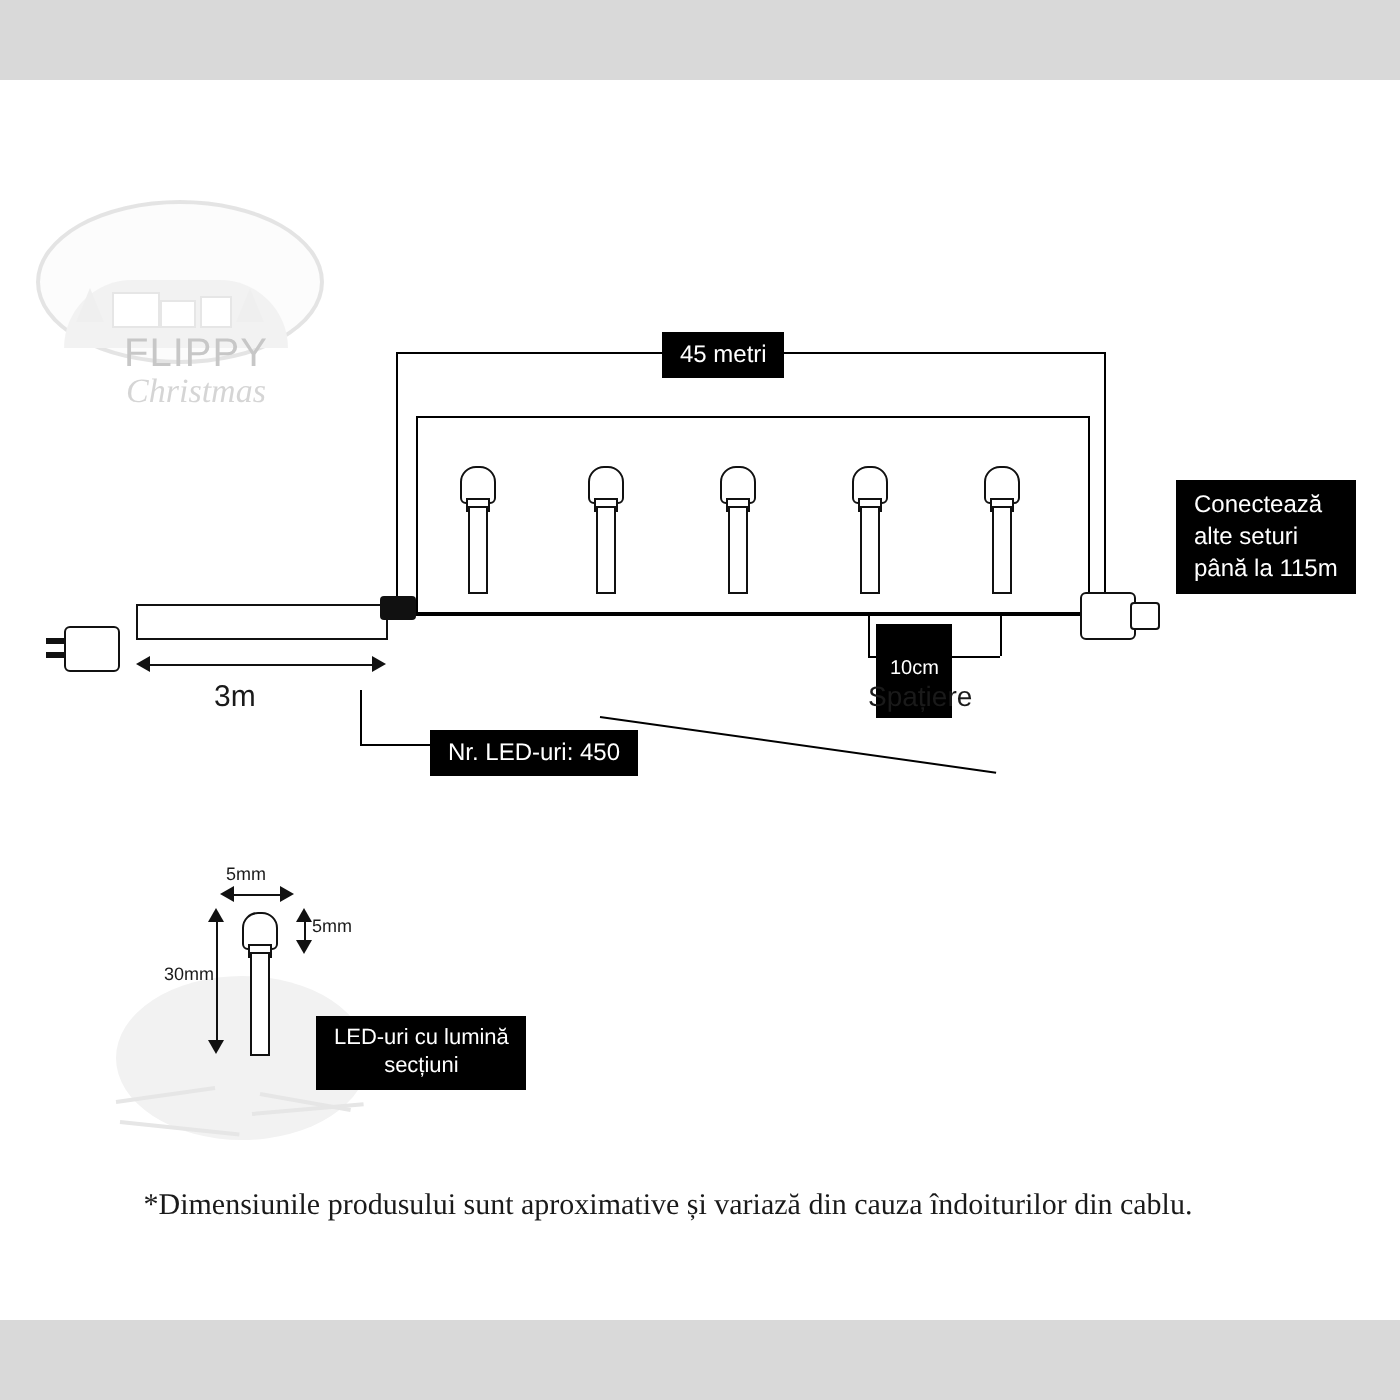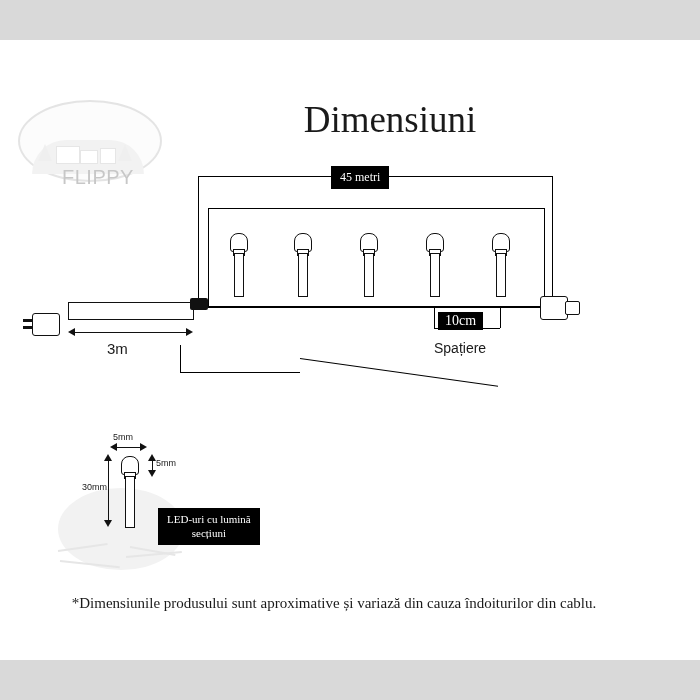--- a/index.html
+++ b/index.html
@@ -61,23 +61,23 @@
   
   .line{position:absolute;background:#000;}
   .hline{height:1px;}
   .vline{width:1px;}
 
   
   .chip{
     position:absolute;background:#000;color:#fff;
     font-size:12px;line-height:1.25;
     padding:4px 9px;white-space:nowrap;
-    font-family:Liberation Serif, serif;
-  }
-  .chip.small{font-size:14px;padding:0 7px;}
+    font-family:Liberation Sans, sans-serif;
+  }
+  .chip.small{font-size:10px;padding:17px 7px;}
 
   
   .txt{position:absolute;color:#1a1a1a;font-family:"Liberation Sans", sans-serif;}
 
   
   .bulb{position:absolute;width:20px;height:62px;}
   .bulb .cap{
     position:absolute;left:2px;top:0;width:16px;height:17px;
     background:#fff;border:1px solid #111;border-radius:8px 8px 3px 3px;
   }
@@ -164,23 +164,23 @@
 
     <div id="watermark">
       <div class="wm-oval"></div>
       <div class="wm-hill"></div>
       <div class="wm-house h1"></div>
       <div class="wm-house h2"></div>
       <div class="wm-house h3"></div>
       <div class="wm-tree t1"></div>
       <div class="wm-tree t2"></div>
       <div class="wm-text1">FLIPPY</div>
-    </div>
-
-    <div id="title">Dimensiuni</div>
+      <div class="wm-text2">Christmas</div>
+    </div>
+
 
     <div class="line hline" style="left:198px;top:136px;width:354px;"></div>
     <div class="line vline" style="left:198px;top:136px;height:132px;"></div>
     <div class="line vline" style="left:552px;top:136px;height:130px;"></div>
 
     <div class="line hline" style="left:208px;top:168px;width:336px;"></div>
     <div class="line vline" style="left:208px;top:168px;height:100px;"></div>
     <div class="line vline" style="left:544px;top:168px;height:98px;"></div>
 
     <div class="line hline" style="left:198px;top:266px;width:354px;height:1.5px;"></div>
@@ -229,24 +229,30 @@
 
     <div class="arrow-line" style="left:74px;top:292px;width:114px;"></div>
     <div class="arrow-head ah-left" style="left:68px;top:288px;"></div>
     <div class="arrow-head ah-right" style="left:186px;top:288px;"></div>
     <div class="txt" style="left:107px;top:300px;font-size:15px;">3m</div>
 
     <div id="connector-right">
       <div class="cr-body"></div>
       <div class="cr-tip"></div>
     </div>
+    <div class="chip" style="left:588px;top:200px;line-height:1.35;">
+      <div>Conectează</div>
+      <div>alte seturi</div>
+      <div>până la 115m</div>
+    </div>
 
     <div class="line hline" style="left:180px;top:305px;width:1px;height:28px;"></div>
     <div class="line" style="left:180px;top:332px;width:120px;height:1px;"></div>
     <div class="line" style="left:300px;top:318px;width:200px;height:1px;transform:rotate(8deg);transform-origin:left center;"></div>
+    <div class="chip" style="left:215px;top:325px;">Nr. LED-uri: 450</div>
 
     <div id="led-section">
 
       <div id="led-circle"></div>
 
       <div class="needle" style="left:28px;top:140px;width:50px;transform:rotate(-8deg);"></div>
       <div class="needle" style="left:30px;top:150px;width:60px;transform:rotate(6deg);"></div>
       <div class="needle" style="left:96px;top:146px;width:56px;transform:rotate(-5deg);"></div>
       <div class="needle" style="left:100px;top:136px;width:46px;transform:rotate(10deg);"></div>
 

